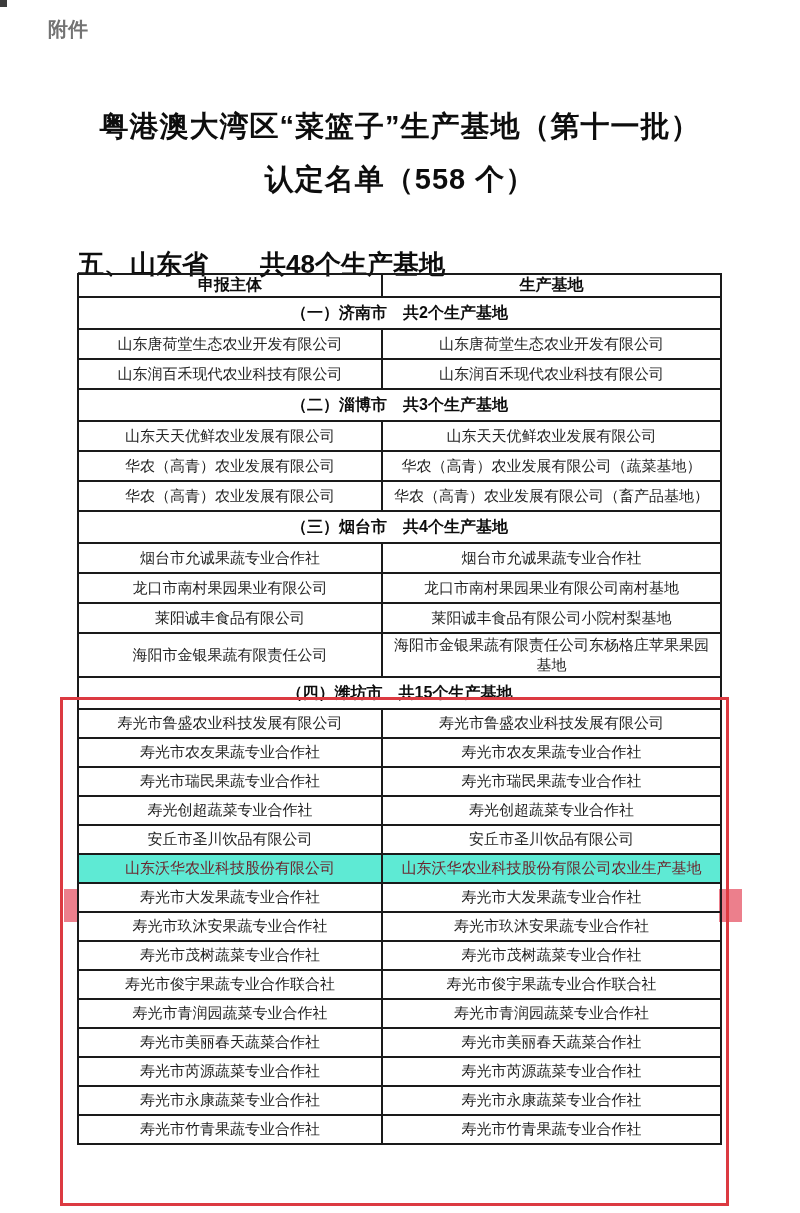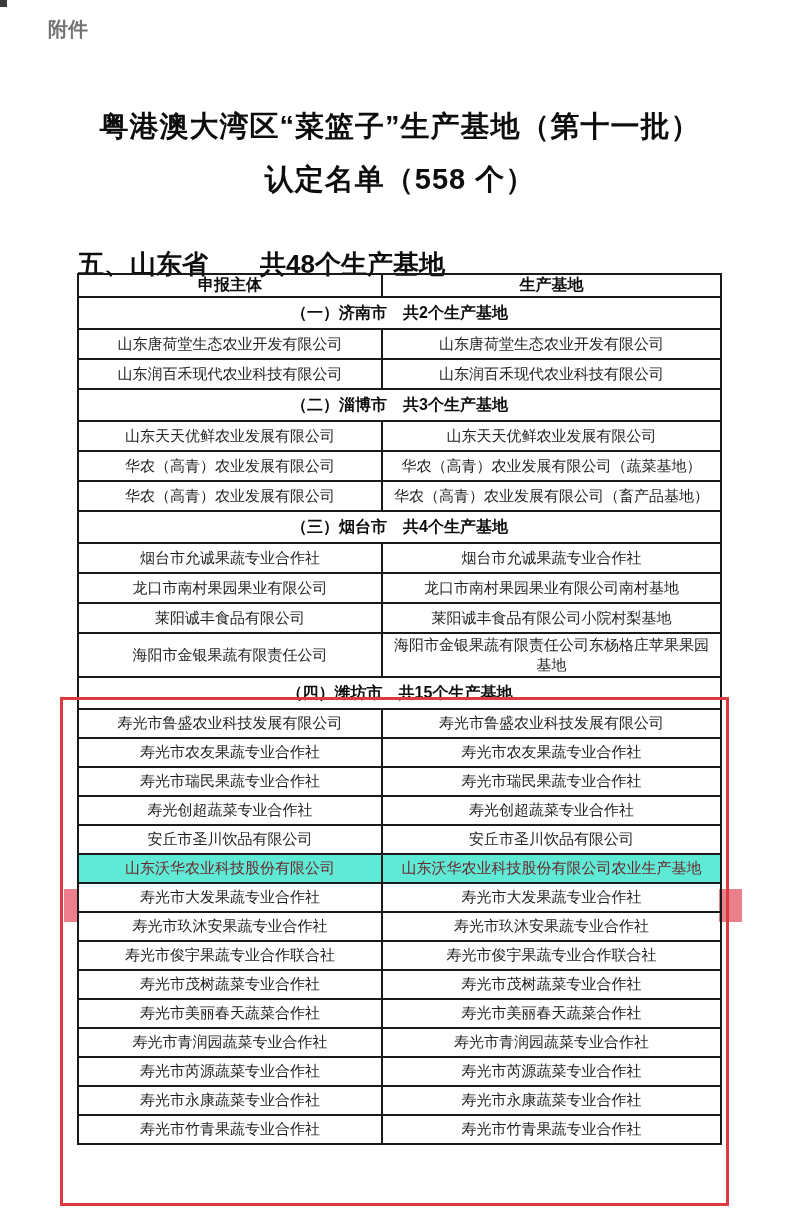--- a/index.html
+++ b/index.html
@@ -169,36 +169,36 @@
       </tr>
       <tr class="data-row wf">
         <td>寿光市大发果蔬专业合作社</td>
         <td>寿光市大发果蔬专业合作社</td>
       </tr>
       <tr class="data-row wf">
         <td>寿光市玖沐安果蔬专业合作社</td>
         <td>寿光市玖沐安果蔬专业合作社</td>
       </tr>
       <tr class="data-row wf">
+        <td>寿光市茂树蔬菜专业合作社</td>
+        <td>寿光市茂树蔬菜专业合作社</td>
+      </tr>
+      <tr class="data-row wf">
         <td>寿光市俊宇果蔬专业合作联合社</td>
         <td>寿光市俊宇果蔬专业合作联合社</td>
       </tr>
       <tr class="data-row wf">
-        <td>寿光市茂树蔬菜专业合作社</td>
-        <td>寿光市茂树蔬菜专业合作社</td>
+        <td>寿光市青润园蔬菜专业合作社</td>
+        <td>寿光市青润园蔬菜专业合作社</td>
       </tr>
       <tr class="data-row wf">
         <td>寿光市美丽春天蔬菜合作社</td>
         <td>寿光市美丽春天蔬菜合作社</td>
       </tr>
       <tr class="data-row wf">
-        <td>寿光市青润园蔬菜专业合作社</td>
-        <td>寿光市青润园蔬菜专业合作社</td>
-      </tr>
-      <tr class="data-row wf">
         <td>寿光市芮源蔬菜专业合作社</td>
         <td>寿光市芮源蔬菜专业合作社</td>
       </tr>
       <tr class="data-row wf">
         <td>寿光市永康蔬菜专业合作社</td>
         <td>寿光市永康蔬菜专业合作社</td>
       </tr>
       <tr class="data-row wf">
         <td>寿光市竹青果蔬专业合作社</td>
         <td>寿光市竹青果蔬专业合作社</td>

